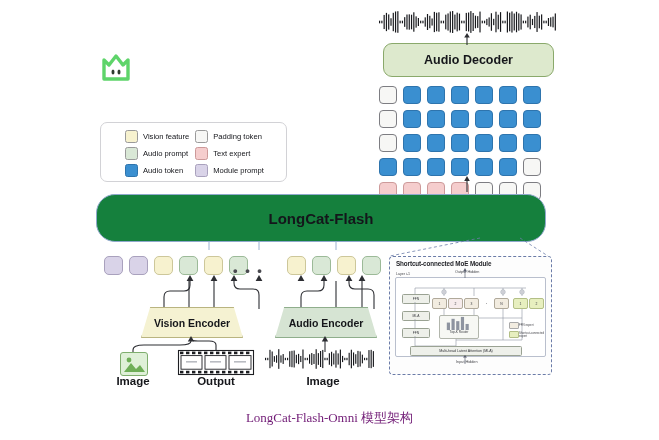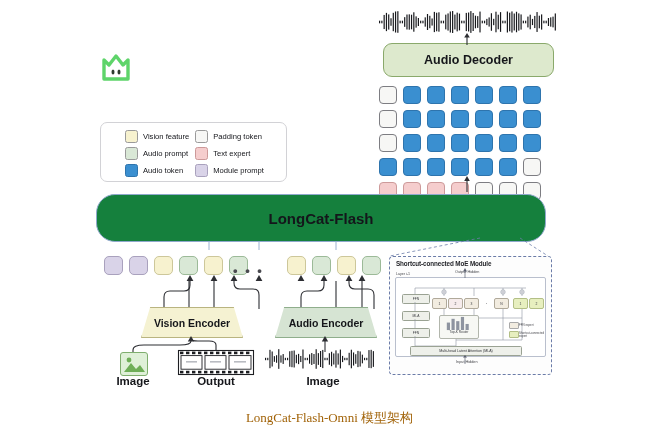--- a/index.html
+++ b/index.html
@@ -90,21 +90,21 @@
     border:.7px solid #b0a99a;display:flex;align-items:center;
     justify-content:center;font-size:3.4px;color:#3c3d42;}
   #moe-mla{left:409px;top:345px;width:110px;height:9px;background:#eef0ea;
     border:.7px solid #9aa293;border-radius:1.5px;display:flex;
     align-items:center;justify-content:center;font-size:3.6px;color:#35363b;}
   .moe-keybox{position:absolute;width:8px;height:5px;border-radius:1px;border:.6px solid #a9a9a9;}
   .moe-keytxt{position:absolute;font-size:2.9px;color:#46474c;}
 
   
   #caption{left:0;top:409px;width:659px;text-align:center;
-    font-size:13px;color:#a16207;font-family:"Liberation Serif", serif;}
+    font-size:13px;color:#701a75;font-family:"Liberation Serif", serif;}
   svg{display:block;overflow:visible;}
 </style>
 </head>
 <body>
 
 <div class="canvas">
 
   <div class="abs" id="title-row">
     <svg id="logo-cat" viewBox="0 0 32 32">
       <path d="M4 27 L4 8 L9 13 L16 4 L23 13 L28 8 L28 27 Z" fill="none" stroke="#5ed46a" stroke-width="3.4" stroke-linejoin="round"></path>

